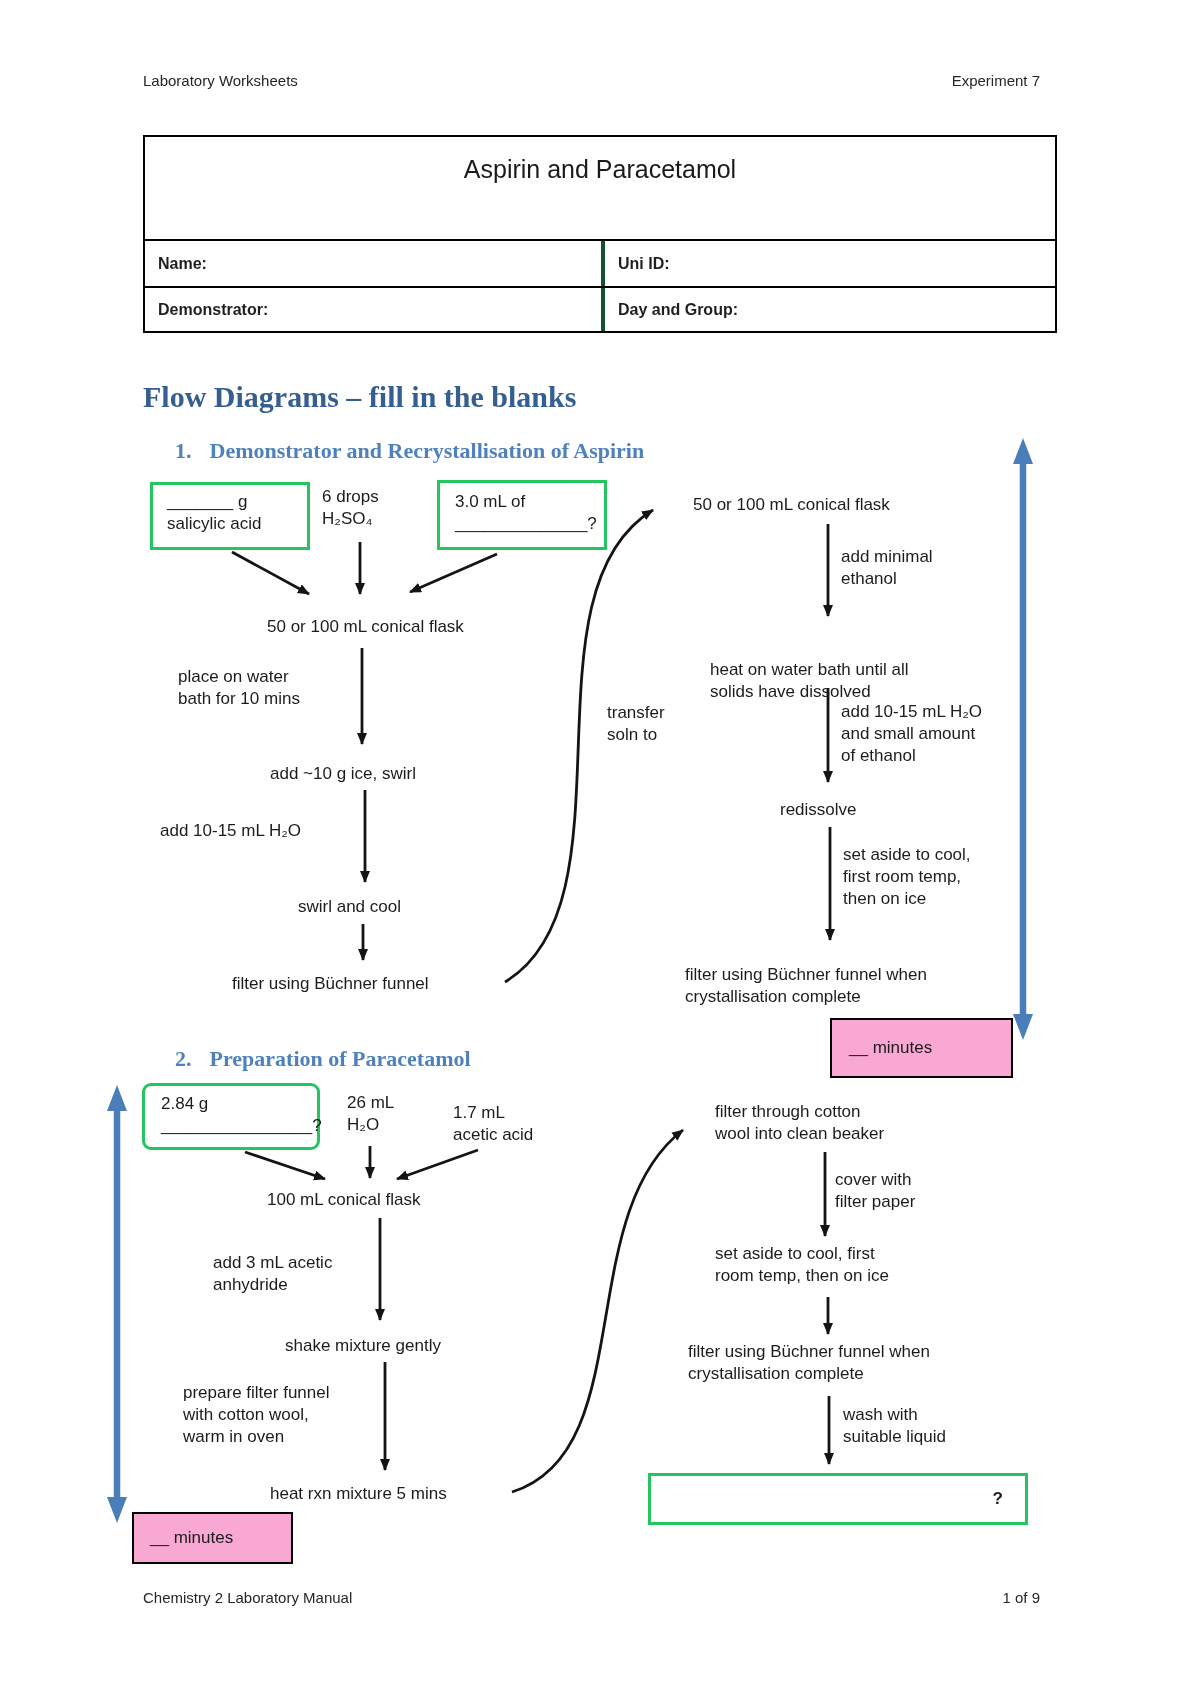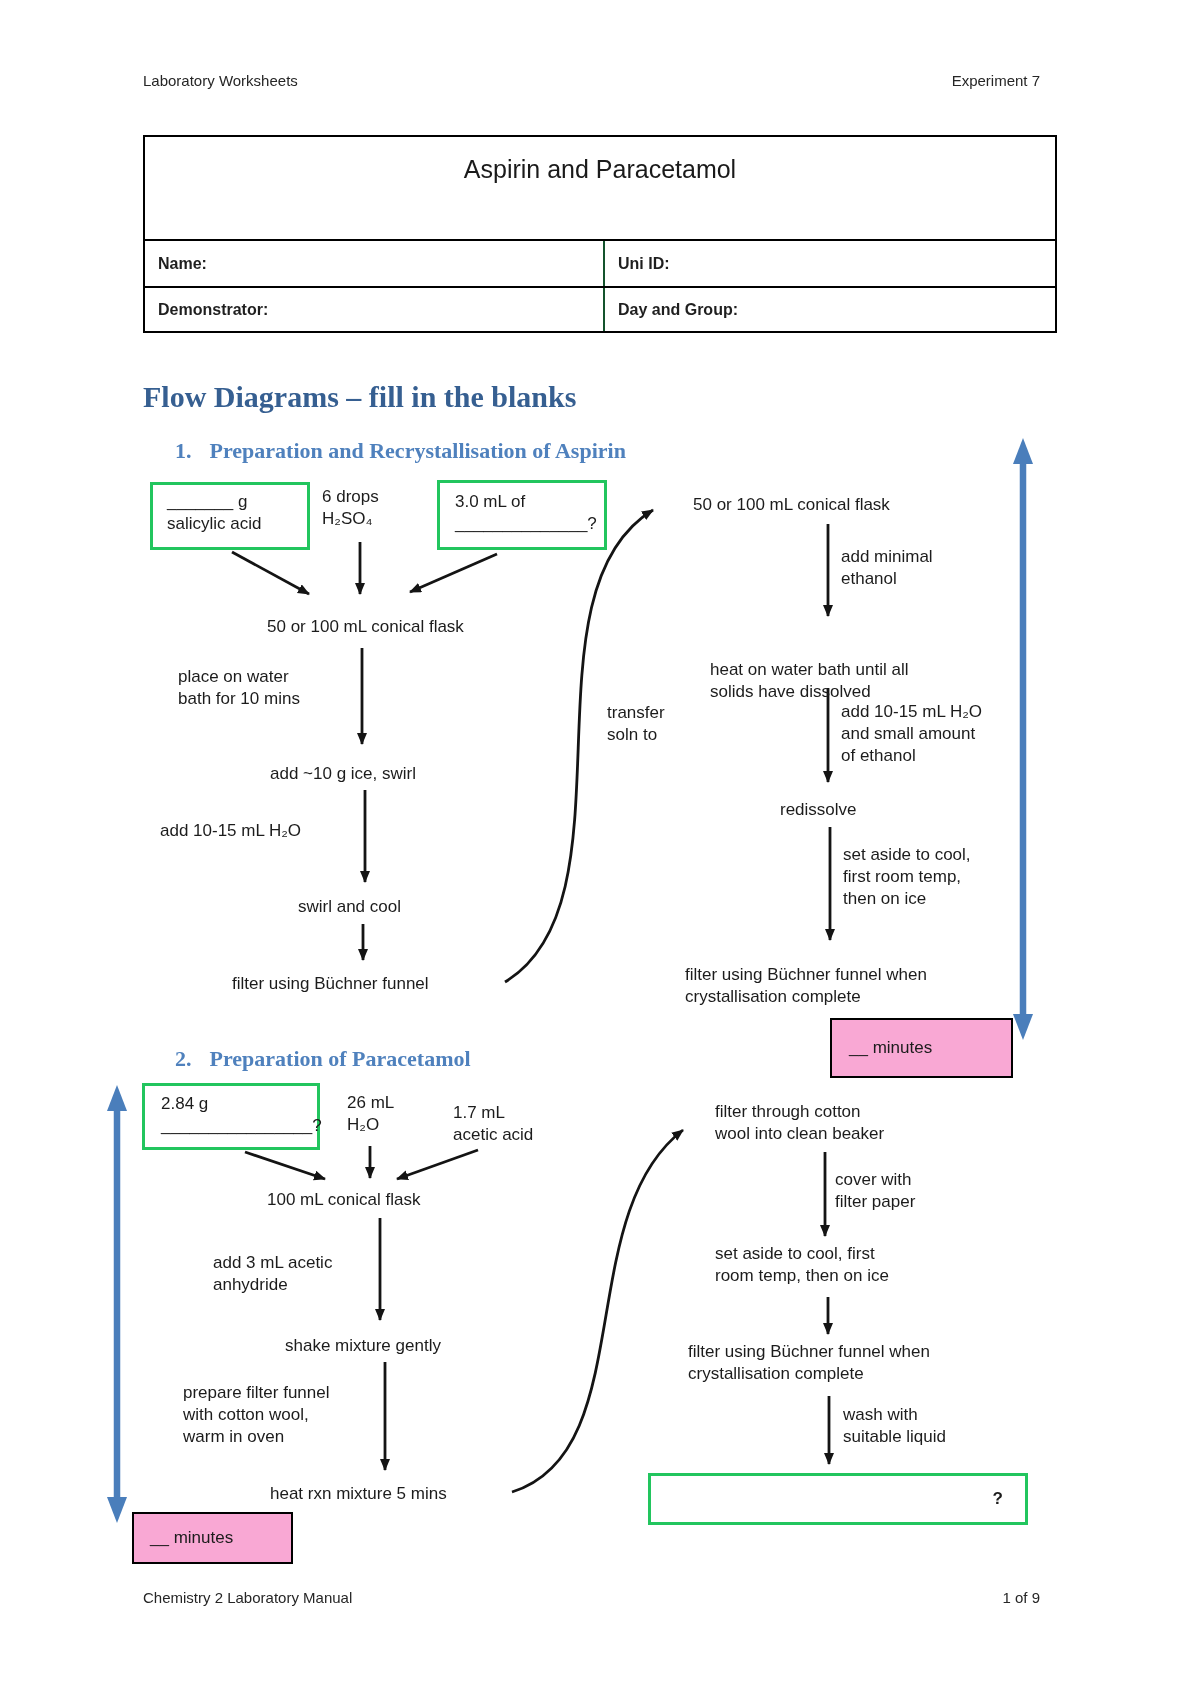--- a/index.html
+++ b/index.html
@@ -12,21 +12,21 @@
   
   .hf{font-size:15px;color:#262626;}
   
   .info-table{left:143px;top:135px;width:914px;border:2.5px solid #000;box-sizing:border-box;}
   .info-title{height:104px;border-bottom:2px solid #000;text-align:center;
     font-size:25px;color:#1a1a1a;padding-top:10px;box-sizing:border-box;line-height:44px;}
   .info-row{display:flex;height:45px;box-sizing:border-box;}
   .info-row + .info-row{border-top:2px solid #000;}
   .cell{box-sizing:border-box;display:flex;align-items:center;padding-left:13px;
     font-size:16px;font-weight:bold;}
-  .cell-left{width:460px;border-right:2px solid #14532d;}
+  .cell-left{width:460px;border-right:4px solid #14532d;}
   .cell-right{flex:1;}
   
   .h1{font-family:Liberation Serif, serif;font-weight:bold;
     font-size:30px;color:var(--color-heading1,#365F91);}
   .h2{font-family:"Liberation Serif","DejaVu Serif",serif;font-weight:bold;
     font-size:22px;color:var(--color-heading2,#4F81BD);display:inline-flex;gap:18px;}
   
   .ft{font-size:17px;line-height:22px;white-space:pre-line;color:#1c1c1c;}
   
   .fbox{border:3px solid #22c55e;box-sizing:border-box;background:#fff;}
@@ -55,21 +55,21 @@
     <div class="info-row">
       <div class="cell cell-left">Demonstrator:</div>
       <div class="cell cell-right">Day and Group:</div>
     </div>
   </div>
 
   <div class="abs h1" style="left:143px;top:380px;">Flow Diagrams – fill in the blanks</div>
 
   <div class="abs h2" style="left:175px;top:438px;">
     <span>1.</span>
-    <span>Preparation and Recrystallisation of Aspirin</span>
+    <span>Demonstrator and Recrystallisation of Aspirin</span>
   </div>
 
   <div class="abs h2" style="left:175px;top:1046px;">
     <span>2.</span>
     <span>Preparation of Paracetamol</span>
   </div>
 
   <svg class="abs" style="left:0;top:0;" width="1200" height="1698" viewBox="0 0 1200 1698">
     <defs>
       <marker id="ah" markerUnits="userSpaceOnUse" markerWidth="14" markerHeight="12" refX="11" refY="5" orient="auto">
@@ -147,21 +147,21 @@
   <div class="abs ft" style="left:780px;top:799px;">redissolve</div>
   <div class="abs ft" style="left:843px;top:844px;">set aside to cool,
 first room temp,
 then on ice</div>
   <div class="abs ft" style="left:685px;top:964px;">filter using Büchner funnel when
 crystallisation complete</div>
   <div class="abs fbox-thin" style="left:830px;top:1018px;width:183px;height:60px;display:flex;align-items:center;padding-left:17px;">
     <div class="ft">__ minutes</div>
   </div>
 
-  <div class="abs fbox" style="left:142px;top:1083px;width:178px;height:67px;padding:7px 0 13px 16px;">
+  <div class="abs fbox" style="left:142px;top:1083px;width:178px;height:67px;padding:7px 0 13px 16px;border-radius:9px;">
     <div class="ft">2.84 g
 ________________?</div>
   </div>
   <div class="abs ft" style="left:347px;top:1092px;">26 mL
 H₂O</div>
   <div class="abs ft" style="left:453px;top:1102px;">1.7 mL
 acetic acid</div>
   <div class="abs ft" style="left:267px;top:1189px;">100 mL conical flask</div>
   <div class="abs ft" style="left:213px;top:1252px;">add 3 mL acetic
 anhydride</div>

